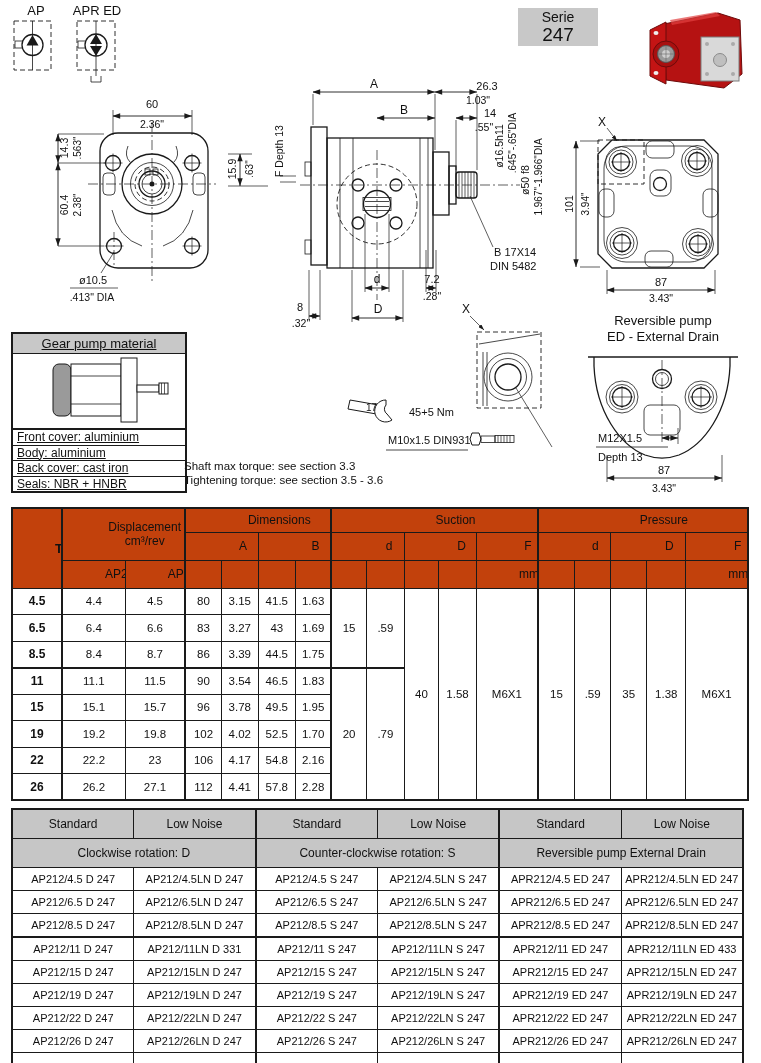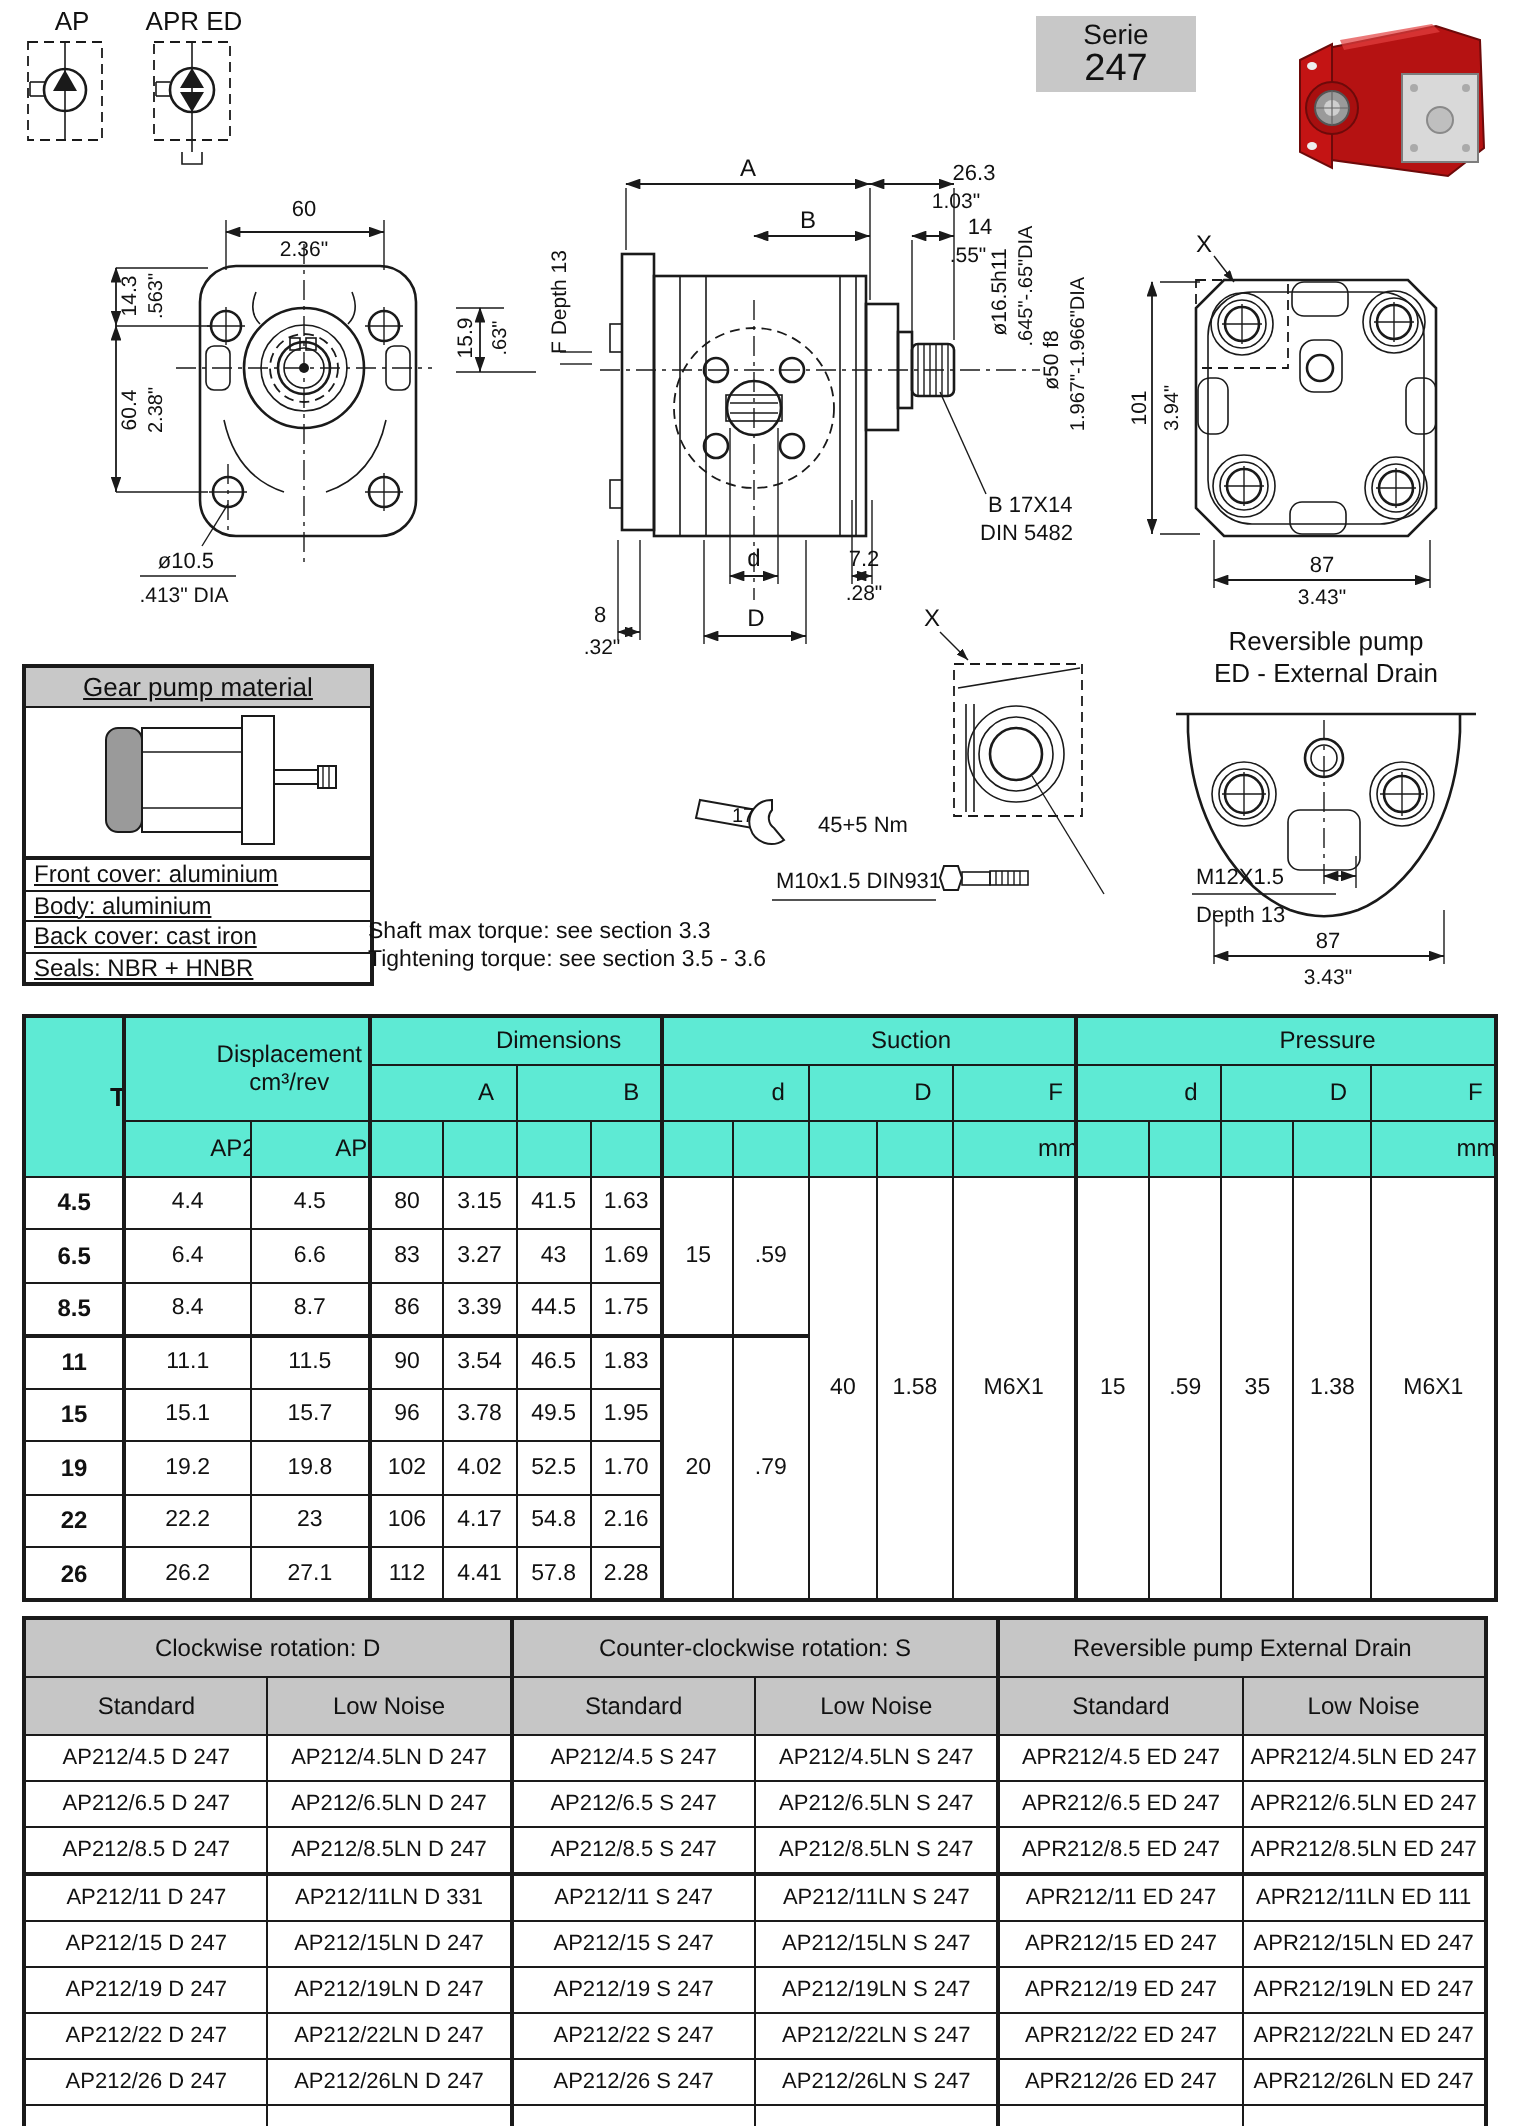--- a/index.html
+++ b/index.html
@@ -20,21 +20,21 @@
   .matbox .mtitle{background:#c8c8c8;border-bottom:1.5px solid #1a1a1a;text-align:center;
        font-size:13px;height:19px;line-height:19px;}
   .matbox .mimg{height:74px;border-bottom:1px solid #1a1a1a;}
   .matbox .mrow{border-top:1px solid #1a1a1a;font-size:12px;height:14.5px;line-height:14.5px;padding-left:4px;}
   .matbox .mrow:first-of-type{border-top:none}
   .notes{position:absolute;left:184px;top:459px;font-size:11.5px;line-height:14px;}
   table{border-collapse:collapse;table-layout:fixed;}
   .spec{position:absolute;left:11px;top:507px;width:738px;border:2px solid #1a1a1a;}
   .spec td{border:1px solid #1a1a1a;text-align:center;vertical-align:middle;font-size:11.5px;
        background:#fff;padding:0;overflow:hidden;}
-  .spec td.hd{background:#5eead4;font-size:12px;padding-left:42px;}
+  .spec td.hd{background:#c2410c;font-size:12px;padding-left:42px;}
   .spec td.thd{font-weight:bold;font-size:13px;}
   .spec tr.h1{height:24px}.spec tr.h2{height:28px}.spec tr.h3{height:28px}.spec tr.r{height:26.5px}
   .spec td.typec{font-weight:bold;font-size:12px;}
   .b2l{border-left-width:2px !important}
   .b2t{border-top-width:2px !important}
   .ord{position:absolute;left:11px;top:808px;width:733px;border:2px solid #1a1a1a;}
   .ord td{border:1px solid #1a1a1a;text-align:center;vertical-align:middle;font-size:11px;
        background:#fff;padding:0;overflow:hidden;height:22px;}
   .ord td.hd{background:#c6c6c6;font-size:12px;height:28px;}
 </style>
@@ -524,33 +524,33 @@
     <td>4.41</td>
     <td>57.8</td>
     <td>2.28</td>
   </tr>
 </tbody>
   </table>
 
 <table class="ord">
   <tbody>
       <tr>
-    <td colspan="2" class="hd">Clockwise rotation: D</td>
-    <td colspan="2" class="hd b2l">Counter-clockwise rotation: S</td>
-    <td colspan="2" class="hd b2l">Reversible pump External Drain</td>
-  </tr>
-  <tr>
     <td class="hd">Standard</td>
     <td class="hd">Low Noise</td>
     <td class="hd b2l">Standard</td>
     <td class="hd">Low Noise</td>
     <td class="hd b2l">Standard</td>
     <td class="hd">Low Noise</td>
   </tr>
   <tr>
+    <td colspan="2" class="hd">Clockwise rotation: D</td>
+    <td colspan="2" class="hd b2l">Counter-clockwise rotation: S</td>
+    <td colspan="2" class="hd b2l">Reversible pump External Drain</td>
+  </tr>
+  <tr>
     <td>AP212/4.5 D 247</td>
     <td>AP212/4.5LN D 247</td>
     <td class="b2l">AP212/4.5 S 247</td>
     <td>AP212/4.5LN S 247</td>
     <td class="b2l">APR212/4.5 ED 247</td>
     <td>APR212/4.5LN ED 247</td>
   </tr>
   <tr>
     <td>AP212/6.5 D 247</td>
     <td>AP212/6.5LN D 247</td>
@@ -566,21 +566,21 @@
     <td>AP212/8.5LN S 247</td>
     <td class="b2l">APR212/8.5 ED 247</td>
     <td>APR212/8.5LN ED 247</td>
   </tr>
   <tr>
     <td class="b2t">AP212/11 D 247</td>
     <td class="b2t">AP212/11LN D 331</td>
     <td class="b2l b2t">AP212/11 S 247</td>
     <td class="b2t">AP212/11LN S 247</td>
     <td class="b2l b2t">APR212/11 ED 247</td>
-    <td class="b2t">APR212/11LN ED 111</td>
+    <td class="b2t">APR212/11LN ED 433</td>
   </tr>
   <tr>
     <td>AP212/15 D 247</td>
     <td>AP212/15LN D 247</td>
     <td class="b2l">AP212/15 S 247</td>
     <td>AP212/15LN S 247</td>
     <td class="b2l">APR212/15 ED 247</td>
     <td>APR212/15LN ED 247</td>
   </tr>
   <tr>

